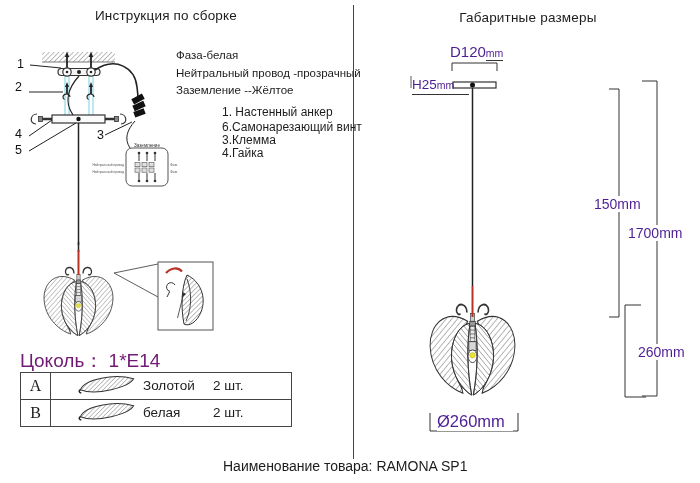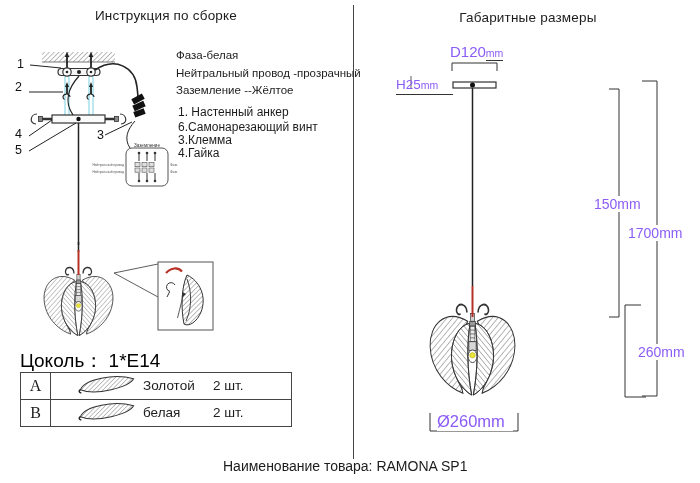--- a/index.html
+++ b/index.html
@@ -2,33 +2,33 @@
 <html><head>
 <meta charset="utf-8">
 <style>
   html,body{margin:0;padding:0;background:#fff;}
   .page{position:relative;width:700px;height:483px;background:#fff;overflow:hidden;
         font-family:"Liberation Sans",sans-serif;color:#1c1c1c;}
   .abs{position:absolute;}
   .title{font-size:13.5px;text-align:center;letter-spacing:.2px;}
   .divider{position:absolute;left:353px;top:5px;width:1px;height:454px;background:#444;}
   .note{font-size:11.5px;white-space:nowrap;}
-  .part{font-size:12px;white-space:nowrap;}
+  .part{font-size:12px;white-space:nowrap;margin-left:44px;}
   .callout{font-size:12.5px;color:#111;}
-  .socket-line{font-size:19px;color:#000000;white-space:nowrap;}
+  .socket-line{font-size:19px;color:#701a75;white-space:nowrap;}
   .finish-table{position:absolute;left:20px;top:372px;width:272px;height:55px;border:1.2px solid #444;box-sizing:border-box;}
   .f-row{position:relative;height:26.3px;}
   .f-row.first{border-bottom:1px solid #444;}
   .f-key{position:absolute;left:0;top:0;width:29px;height:100%;border-right:1px solid #444;
          display:flex;align-items:center;justify-content:center;
          font-family:"Liberation Serif",serif;font-size:16px;}
   .f-leaf{position:absolute;left:50px;top:2px;width:72px;height:22px;}
   .f-name{position:absolute;left:122px;top:5px;font-size:13.5px;white-space:nowrap;}
   .f-qty{position:absolute;left:192px;top:5px;font-size:13.5px;white-space:nowrap;}
-  .dim{white-space:nowrap;color:#8b5cf6;}
+  .dim{white-space:nowrap;color:#4c1d95;}
   .dim-main{font-size:14px;background:#fff;text-align:left;}
   .unit{font-size:10.5px;border-bottom:1px solid #333;padding-bottom:1px;}
   .footer{font-size:14px;white-space:nowrap;}
   svg{display:block;}
 </style>
 </head>
 <body>
 
 <div class="page">
 
@@ -267,21 +267,21 @@
     <g stroke="#333" stroke-width="1">
       <line x1="77" y1="403" x2="165" y2="403"></line>
       <line x1="77" y1="403" x2="77" y2="385"></line>
       <line x1="165" y1="403" x2="165" y2="385"></line>
     </g>
   </svg>
 
   <div class="abs dim" style="left:450px;top:43px;">
     <span style="font-size:15px;">D120</span><span class="unit">mm</span>
   </div>
-  <div class="abs dim" style="left:396px;top:75px;width:57px;border-bottom:1px solid #333;padding-bottom:1px;">
+  <div class="abs dim" style="left:412px;top:75px;width:57px;border-bottom:1px solid #333;padding-bottom:1px;">
     <span style="font-size:13.5px;">H25</span><span class="unit" style="border-bottom:none;">mm</span>
   </div>
   <div class="abs dim dim-main" style="left:594px;top:196px;width:52px;">150mm</div>
   <div class="abs dim dim-main" style="left:628px;top:225px;width:62px;">1700mm</div>
   <div class="abs dim dim-main" style="left:601px;top:344px;width:52px;margin-left:37px;">260mm</div>
   <div class="abs dim dim-main" style="left:437px;top:412px;width:76px;font-size:16.5px;">Ø260mm</div>
 
   <div class="abs footer" style="left:223px;top:458px;">Наименование товара: RAMONA SP1</div>
 
 </div>

